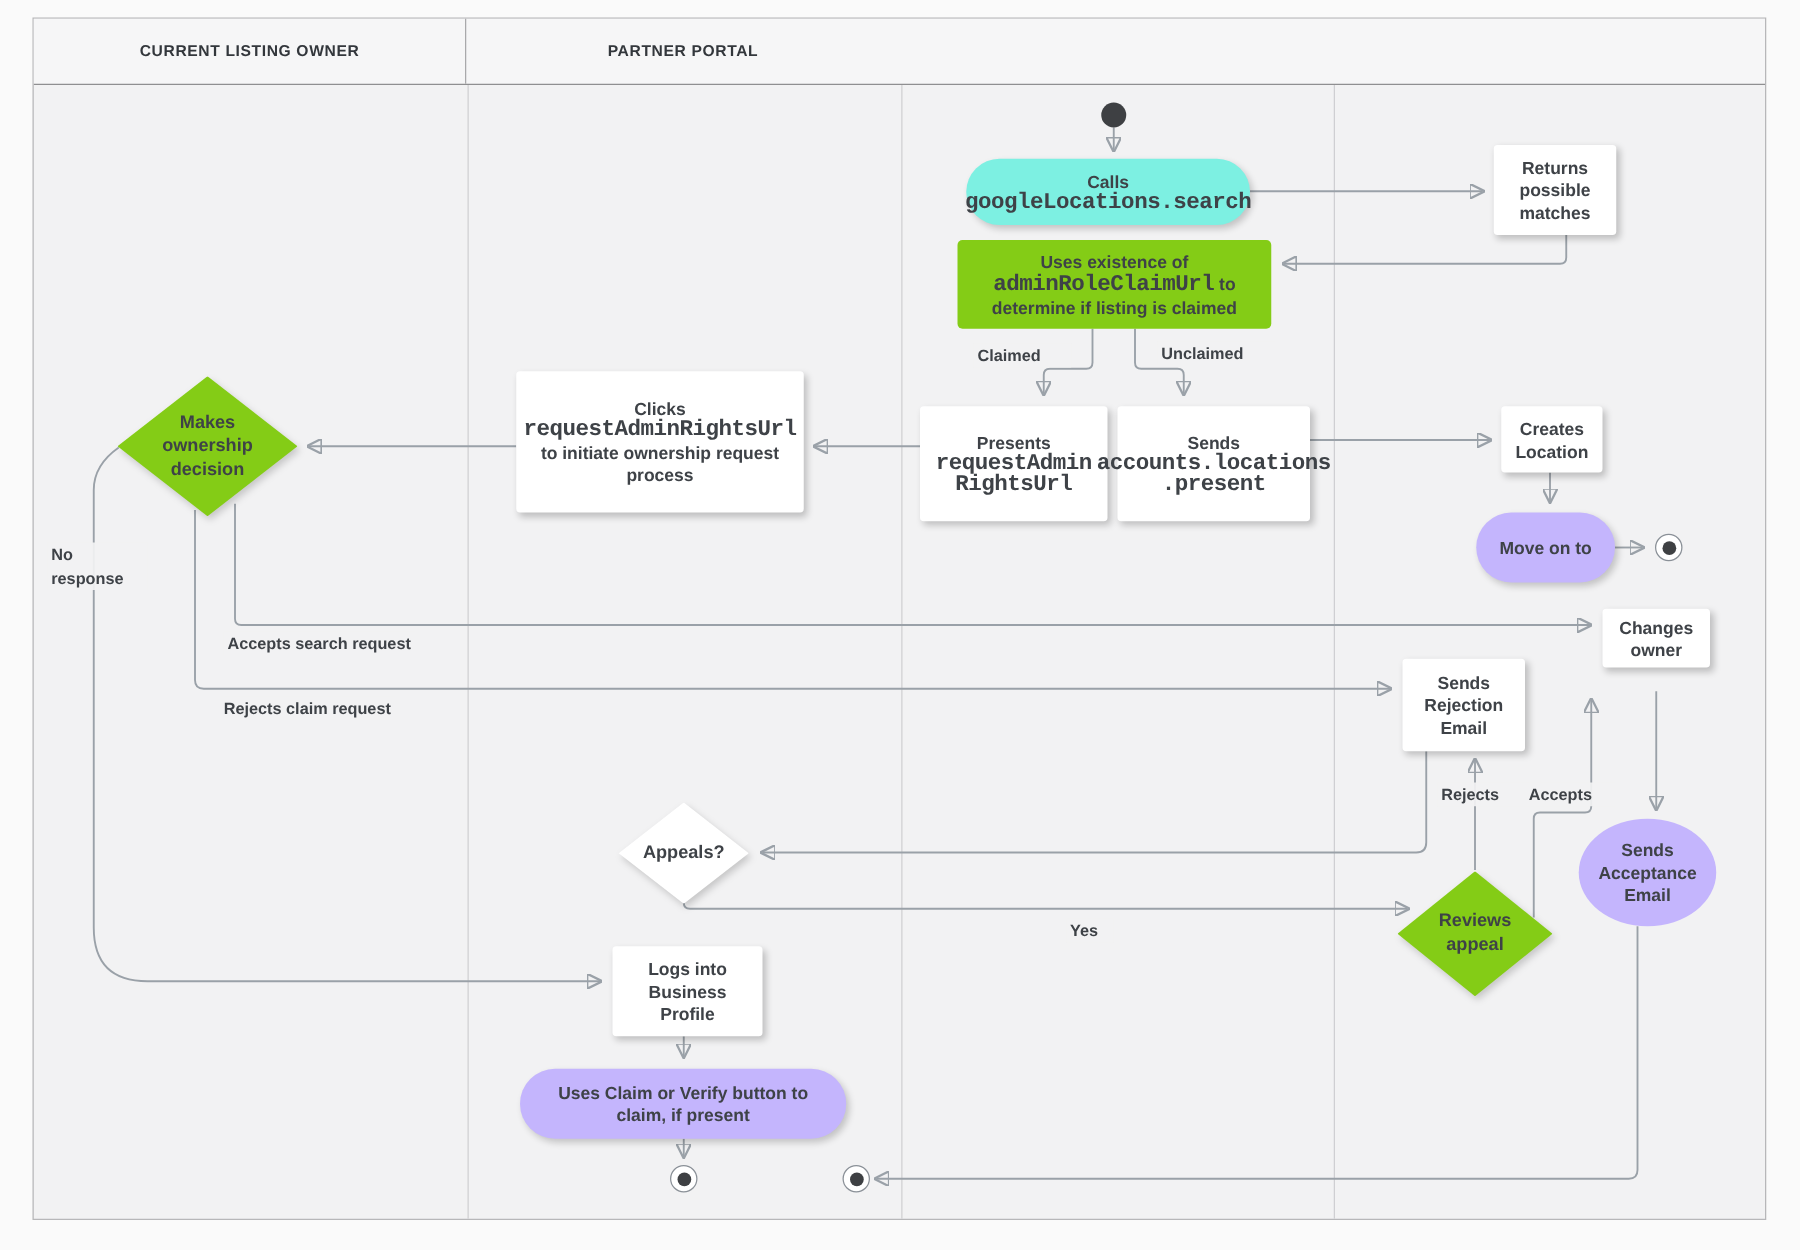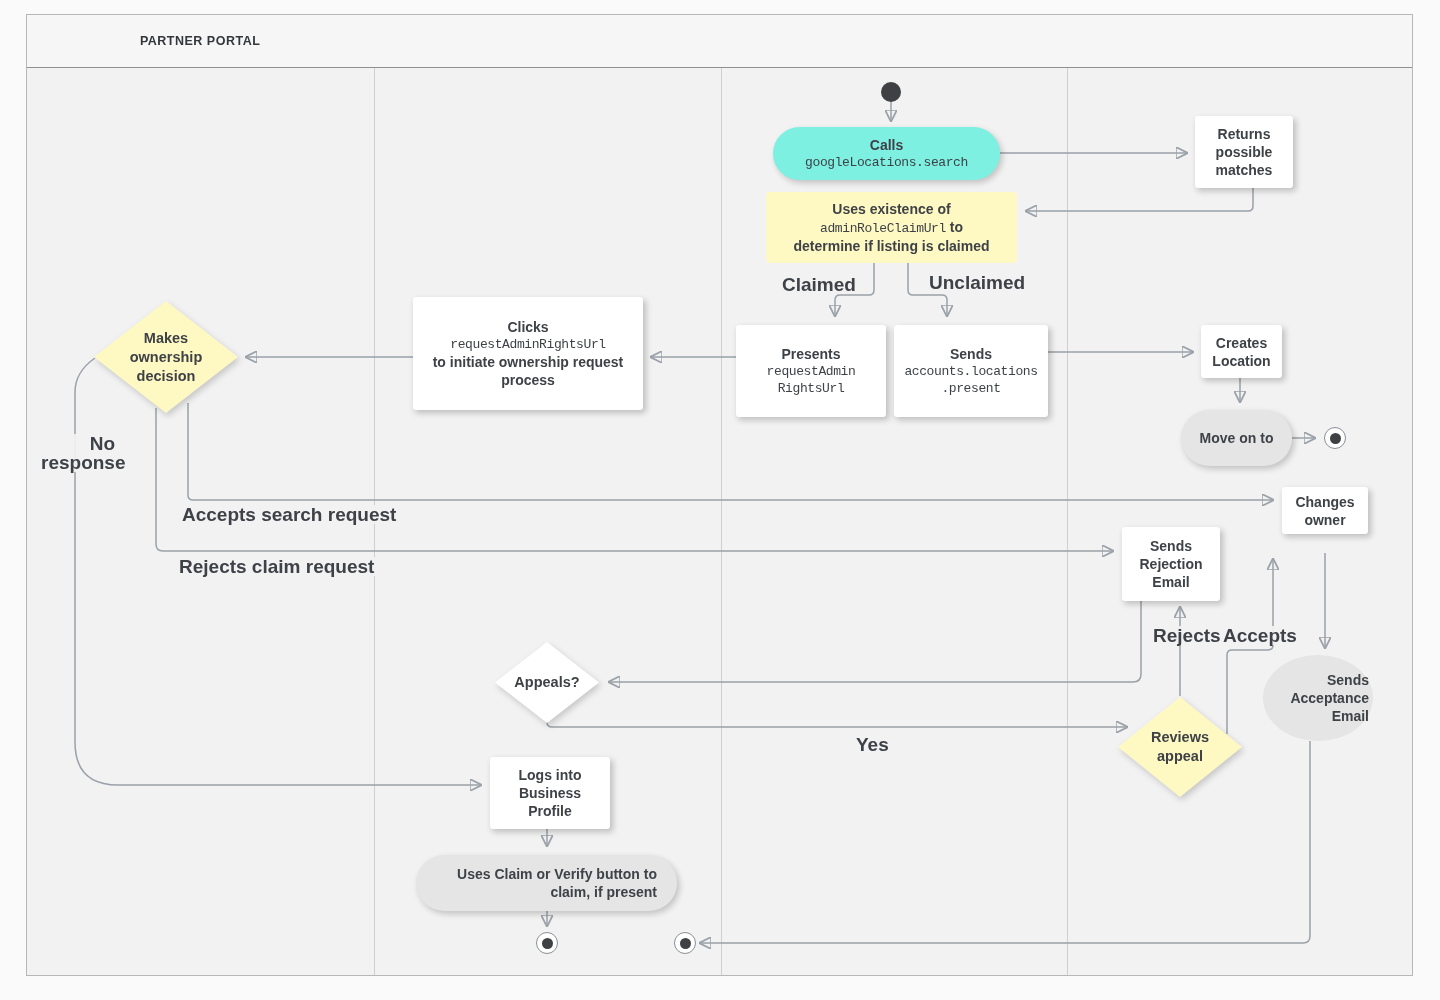--- a/index.html
+++ b/index.html
@@ -31,52 +31,53 @@
   svg.edges path{fill:none;stroke:#9aa1a8;stroke-width:1.5;}
   
   .node{
     position:absolute;z-index:2;box-sizing:border-box;
     display:flex;flex-direction:column;align-items:center;justify-content:center;
     text-align:center;font-size:14px;font-weight:700;line-height:18px;color:#3e4247;
   }
   .box{background:#fff;border-radius:3px;box-shadow:2.5px 3px 6px rgba(0,0,0,.22);}
   .pill{border-radius:28px;box-shadow:2.5px 3px 6px rgba(0,0,0,.2);}
   .teal{background:#7df0e2;justify-content:center;}
-  .pink{background:#e5e5e5;text-align:right;}
-  .lav{background:#fef9c3;}
+  .pink{background:#c4b5fd;}
+  .lav{background:#84cc16;}
   .flat{box-shadow:none;}
   .code{
     font-family:"Liberation Mono","DejaVu Sans Mono",monospace;
-    font-weight:400;font-size:13px;letter-spacing:-.4px;line-height:17px;
+    font-weight:700;font-size:18px;letter-spacing:-.4px;line-height:17px;
   }
   .diamond-wrap{position:absolute;z-index:2;filter:drop-shadow(2px 3px 3px rgba(0,0,0,.18));}
   .diamond{
     width:100%;height:100%;clip-path:polygon(50% 0,100% 50%,50% 100%,0 50%);
     display:flex;align-items:center;justify-content:center;text-align:center;
     font-size:14.5px;font-weight:700;line-height:19px;color:#3e4247;box-sizing:border-box;
   }
   .ellipse{border-radius:50%;}
   .terminal{
     position:absolute;z-index:2;width:22px;height:22px;border-radius:50%;
     background:#fff;border:1.5px solid #8a9097;box-sizing:border-box;
     display:flex;align-items:center;justify-content:center;
   }
   .terminal .dot{width:11px;height:11px;border-radius:50%;background:#3e4043;}
   .start{position:absolute;z-index:2;width:20px;height:20px;border-radius:50%;background:#3e4043;}
   
   .elabel{
-    position:absolute;z-index:3;font-size:19px;font-weight:700;color:#3e4247;
-    line-height:19px;background:rgba(242,242,243,.92);padding:0 3px;text-align:right;
+    position:absolute;z-index:3;font-size:13px;font-weight:700;color:#3e4247;
+    line-height:19px;background:rgba(242,242,243,.92);padding:0 3px;text-align:left;
   }
 </style>
 </head>
 <body>
 
 <div class="frame">
   <div class="lane-headers">
+    <div class="lane-header">CURRENT LISTING OWNER</div>
     <div class="lane-header">PARTNER PORTAL</div>
   </div>
   <div class="lane-sep" style="left:346.75px"></div>
   <div class="lane-sep" style="left:693.5px"></div>
   <div class="lane-sep" style="left:1040.25px"></div>
 </div>
 
 <svg class="edges" width="1440" height="1000">
   <defs>
     <marker id="arr" viewBox="0 0 10 10" refX="8.5" refY="5" markerWidth="8" markerHeight="8" orient="auto-start-reverse">

